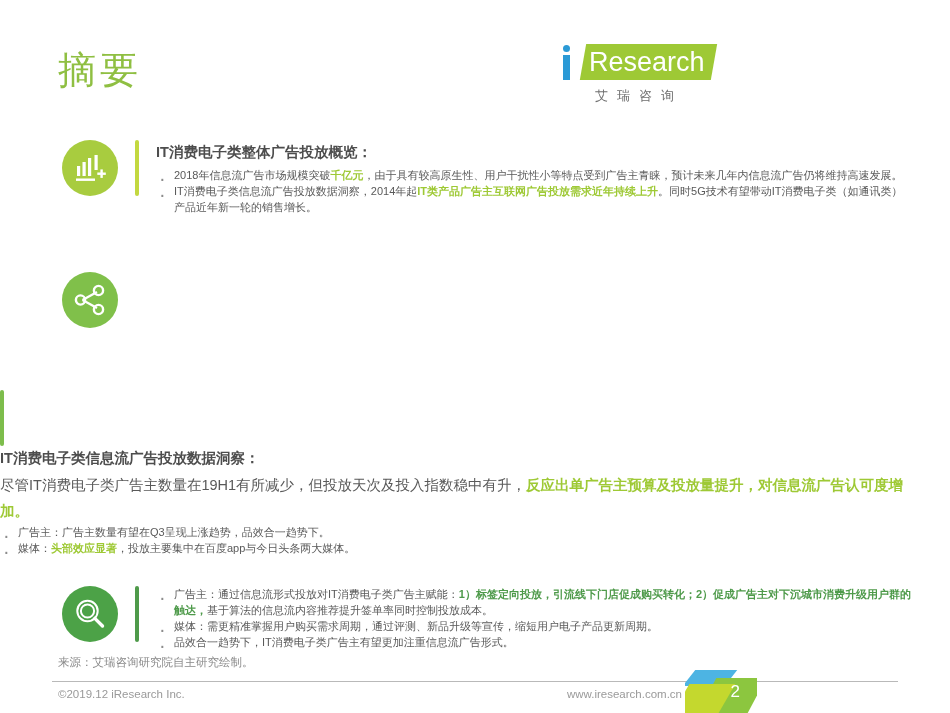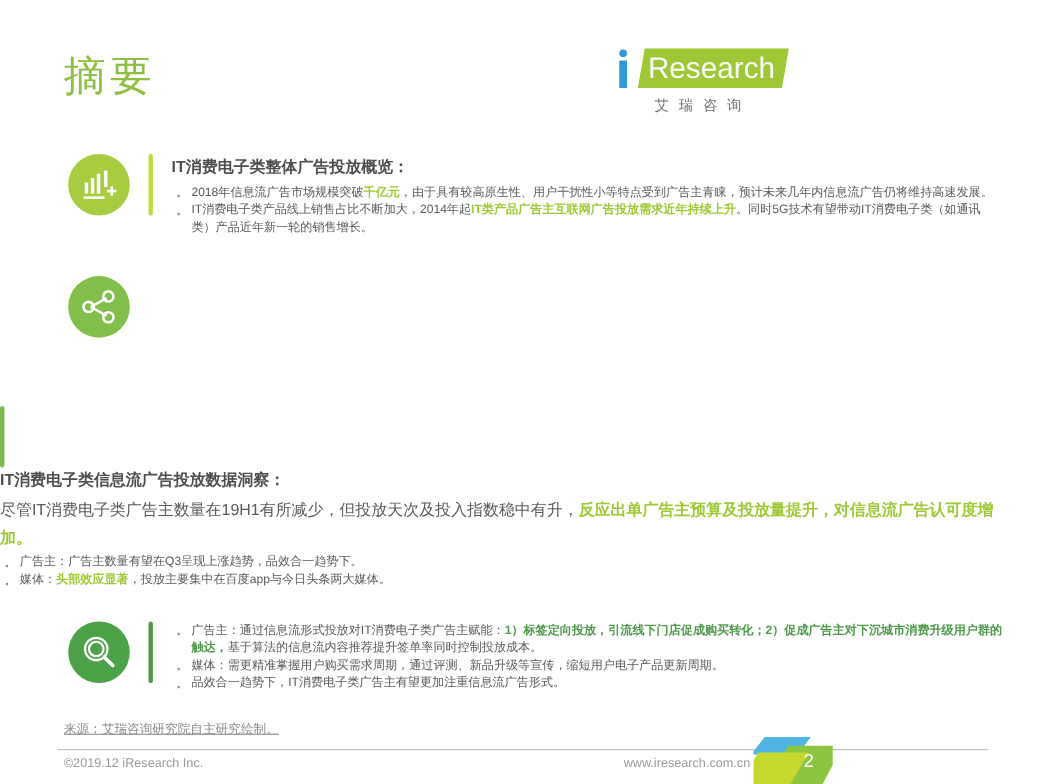--- a/index.html
+++ b/index.html
@@ -171,21 +171,20 @@
   .hl-light { color: #9ec935; font-weight: bold; }
   .hl-dark  { color: #4e9a4a; font-weight: bold; }
 
   
   .source-line {
     position: absolute;
     left: 58px;
     top: 655px;
     font-size: 11.5px;
     color: #8a8a8a;
-    text-decoration: underline;
   }
   .footer-rule {
     position: absolute;
     left: 52px;
     top: 681px;
     width: 846px;
     height: 1px;
     background: #b9b9b9;
   }
   .copyright {
@@ -257,42 +256,42 @@
     <div class="logo-mark">
       <div class="logo-green"></div>
       <div class="logo-i-dot"></div>
       <div class="logo-i-stem"></div>
       <div class="logo-research">Research</div>
     </div>
     <div class="logo-cn">艾瑞咨询</div>
   </div>
 
   <div class="sections" id="sections-root">
-      <div class="section" style="margin-bottom: 36px;">
+      <div class="section" style="margin-bottom: 57px;">
         <div class="icon-col">
           <div class="icon-circle" style="background: rgb(168, 204, 63);">
             <svg width="34" height="34" viewBox="0 0 34 34">
               <rect x="4" y="15" width="3.2" height="10" fill="#fff"></rect>
               <rect x="9.5" y="11" width="3.2" height="14" fill="#fff"></rect>
               <rect x="15" y="7" width="3.2" height="18" fill="#fff"></rect>
               <rect x="21.5" y="4" width="3.2" height="15" fill="#fff"></rect>
               <rect x="3" y="27.5" width="19" height="2.4" fill="#fff"></rect>
               <rect x="24.3" y="21.5" width="8.5" height="2.4" fill="#fff"></rect>
               <rect x="27.4" y="18.4" width="2.4" height="8.5" fill="#fff"></rect>
             </svg>
           </div>
         </div>
         <div class="divider-col">
           <div class="divider-bar" style="background: rgb(195, 216, 64); height: 56px;"></div>
         </div>
         <div class="text-col">
           <div class="sec-head">IT消费电子类整体广告投放概览：</div>
           <ul class="bullets">
             <li><span class="">2018年信息流广告市场规模突破</span><span class="hl-light">千亿元</span><span class="">，由于具有较高原生性、用户干扰性小等特点受到广告主青睐，预计未来几年内信息流广告仍将维持高速发展。</span></li>
-            <li><span class="">IT消费电子类产品线上销售占比不断加大，2014年起</span><span class="hl-light">IT类产品广告主互联网广告投放需求近年持续上升</span><span class="">。同时5G技术有望带动IT消费电子类（如通讯类）产品近年新一轮的销售增长。</span></li>
+            <li><span class="">IT消费电子类信息流广告投放数据洞察，2014年起</span><span class="hl-light">IT类产品广告主互联网广告投放需求近年持续上升</span><span class="">。同时5G技术有望带动IT消费电子类（如通讯类）产品近年新一轮的销售增长。</span></li>
           </ul>
         </div>
       </div>
       <div class="section" style="margin-bottom: 30px; flex-direction: column;">
         <div class="icon-col">
           <div class="icon-circle" style="background: rgb(128, 192, 74);">
             <svg width="34" height="34" viewBox="0 0 34 34">
               <line x1="9.5" y1="17" x2="24" y2="9" stroke="#fff" stroke-width="2.2"></line>
               <line x1="9.5" y1="17" x2="24" y2="25" stroke="#fff" stroke-width="2.2"></line>
               <circle cx="7.5" cy="17" r="4.6" fill="none" stroke="#fff" stroke-width="2.4"></circle>

